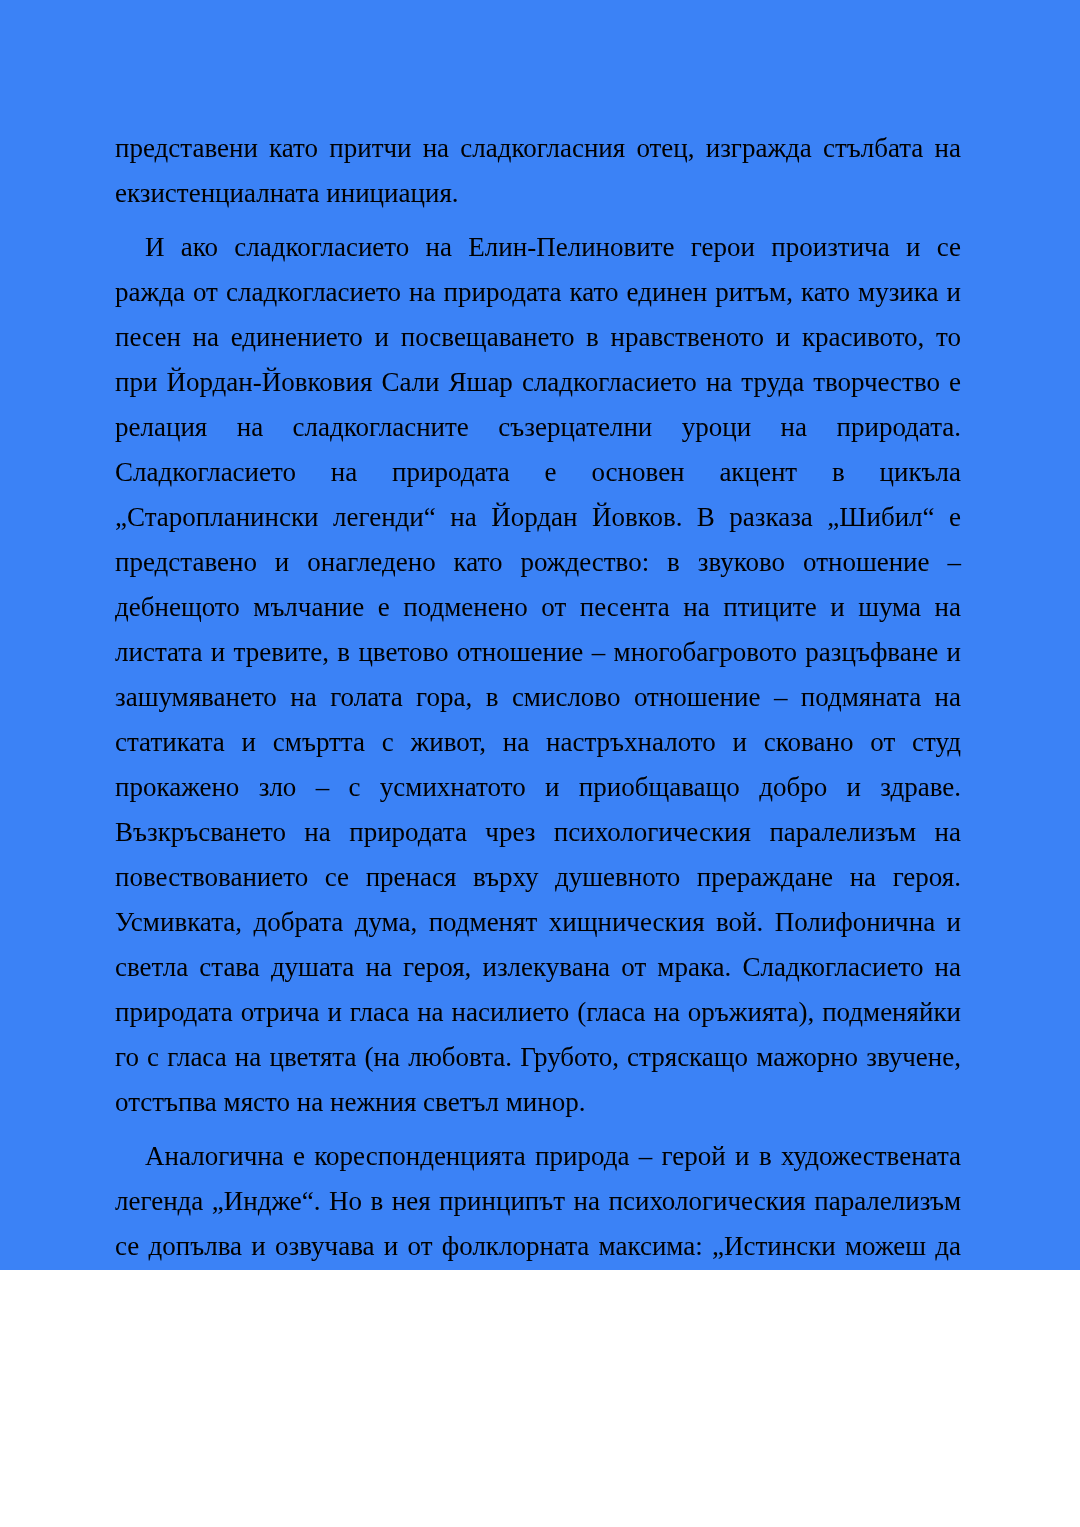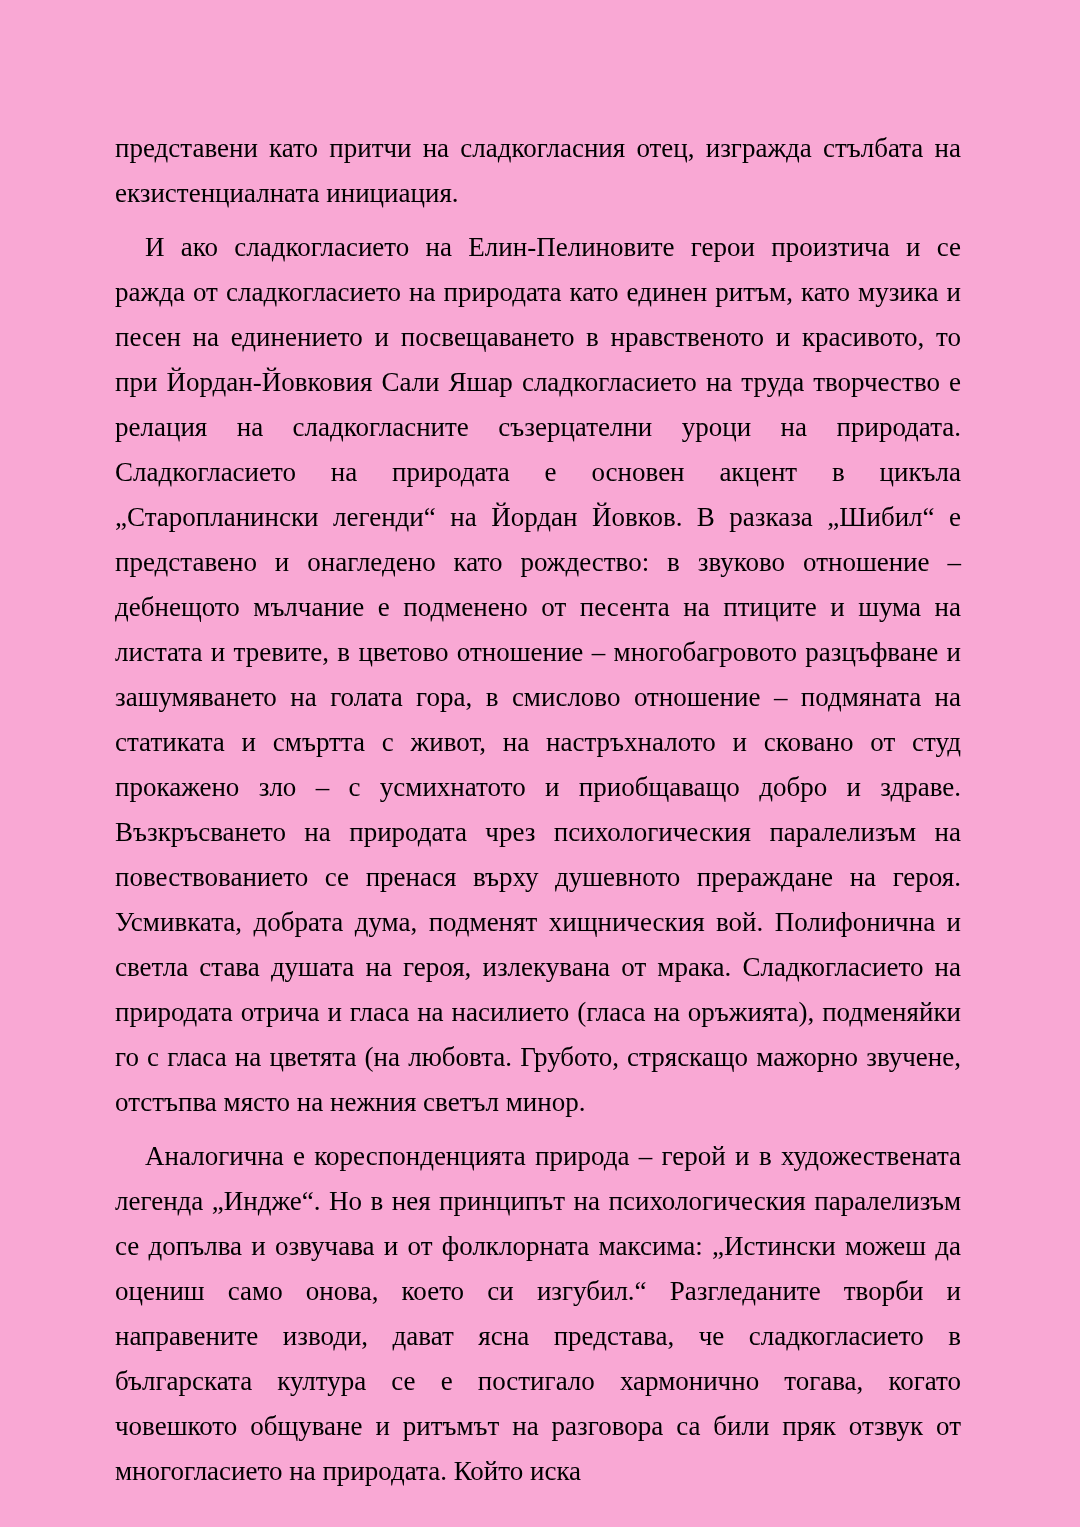--- a/index.html
+++ b/index.html
@@ -3,22 +3,22 @@
 <meta charset="utf-8">
 <style>
   html, body {
     margin: 0;
     padding: 0;
     background: #ffffff;
   }
   .page {
     position: relative;
     width: 1080px;
-    height: 1527px;
-    background: #f9a8d4;
+    height: 1270px;
+    background: #3b82f6;
     overflow: hidden;
     font-family: "Liberation Serif", serif;
     color: #000000;
   }
   .content {
     position: absolute;
     left: 115px;
     top: 126px;
     width: 846px;
     font-size: 27px;

